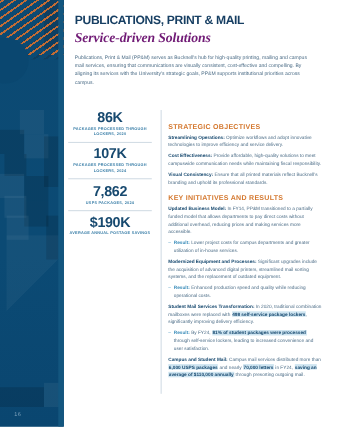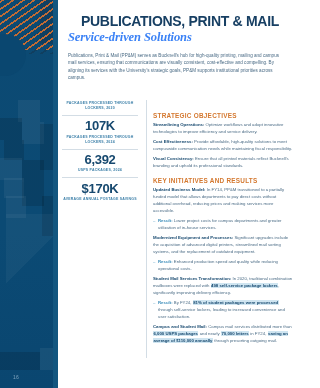--- a/index.html
+++ b/index.html
@@ -115,33 +115,32 @@
   
   #header {
     position: absolute;
     left: 68px;
     top: 14px;
     width: 224px;
   }
   #main-title {
     font-family: "Liberation Sans", sans-serif;
     font-weight: bold;
-    font-size: 14px;
+    font-size: 11px;
     letter-spacing: -0.3px;
     color: #173f63;
     line-height: 1.05;
     white-space: nowrap;
-    text-align: center;
   }
   #subtitle {
     font-family: "Liberation Serif", serif;
     font-style: italic;
     font-weight: bold;
     font-size: 12.5px;
-    color: #3b82f6;
+    color: #701a75;
     margin-top: 1px;
     letter-spacing: -0.1px;
   }
   #intro-paragraph {
     margin-top: 7px;
     font-size: 4.6px;
     line-height: 1.62;
     color: #4a6b85;
     width: 213px;
     text-align: left;
@@ -281,32 +280,33 @@
   </div>
 
   <div id="header">
     <div id="main-title">PUBLICATIONS, PRINT &amp; MAIL</div>
     <div id="subtitle">Service-driven Solutions</div>
     <div id="intro-paragraph">Publications, Print &amp; Mail (PP&amp;M) serves as Bucknell's hub for high-quality printing, mailing and campus mail services, ensuring that communications are visually consistent, cost-effective and compelling. By aligning its services with the University's strategic goals, PP&amp;M supports institutional priorities across campus.</div>
   </div>
 
   <div id="stats-column">
       <div class="stat-block">
+        <div class="stat-value">86K</div>
         <div class="stat-label">PACKAGES PROCESSED THROUGH LOCKERS, 2020</div>
       </div>
       <div class="stat-block">
         <div class="stat-value">107K</div>
         <div class="stat-label">PACKAGES PROCESSED THROUGH LOCKERS, 2024</div>
       </div>
       <div class="stat-block">
-        <div class="stat-value">6,392</div>
+        <div class="stat-value">7,862</div>
         <div class="stat-label">USPS PACKAGES, 2024</div>
       </div>
       <div class="stat-block">
-        <div class="stat-value">$170K</div>
+        <div class="stat-value">$190K</div>
         <div class="stat-label">AVERAGE ANNUAL POSTAGE SAVINGS</div>
       </div>
     </div>
 
   <div id="column-divider"></div>
 
   <div id="content-column">
     <div class="section-heading">STRATEGIC OBJECTIVES</div>
     <div id="objectives-list">
         <div class="body-item"><b>Streamlining Operations:</b> Optimize workflows and adopt innovative technologies to improve efficiency and service delivery.</div>

